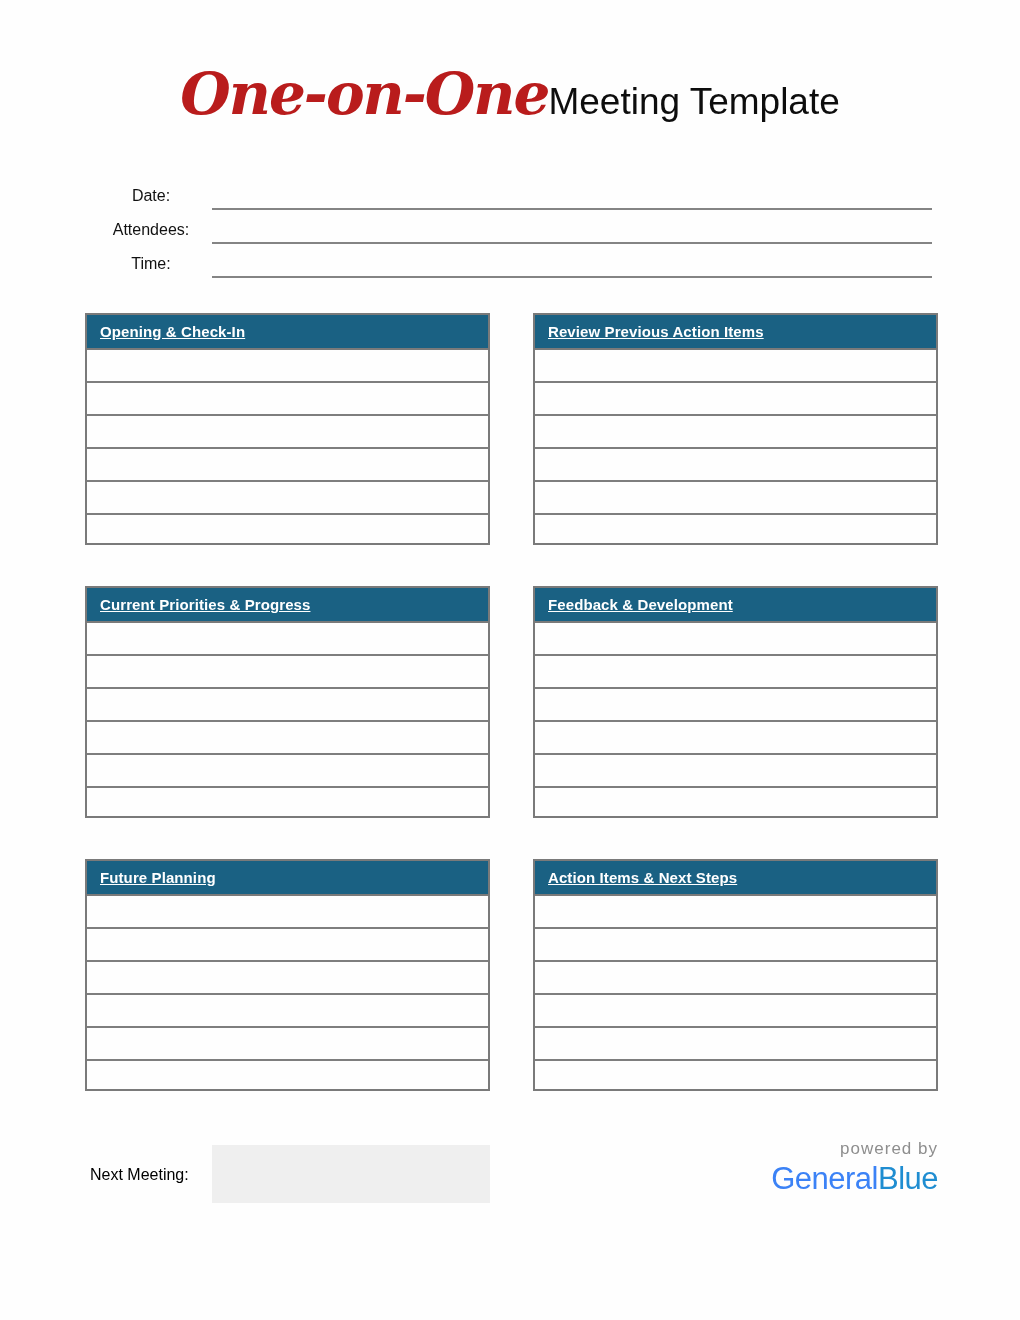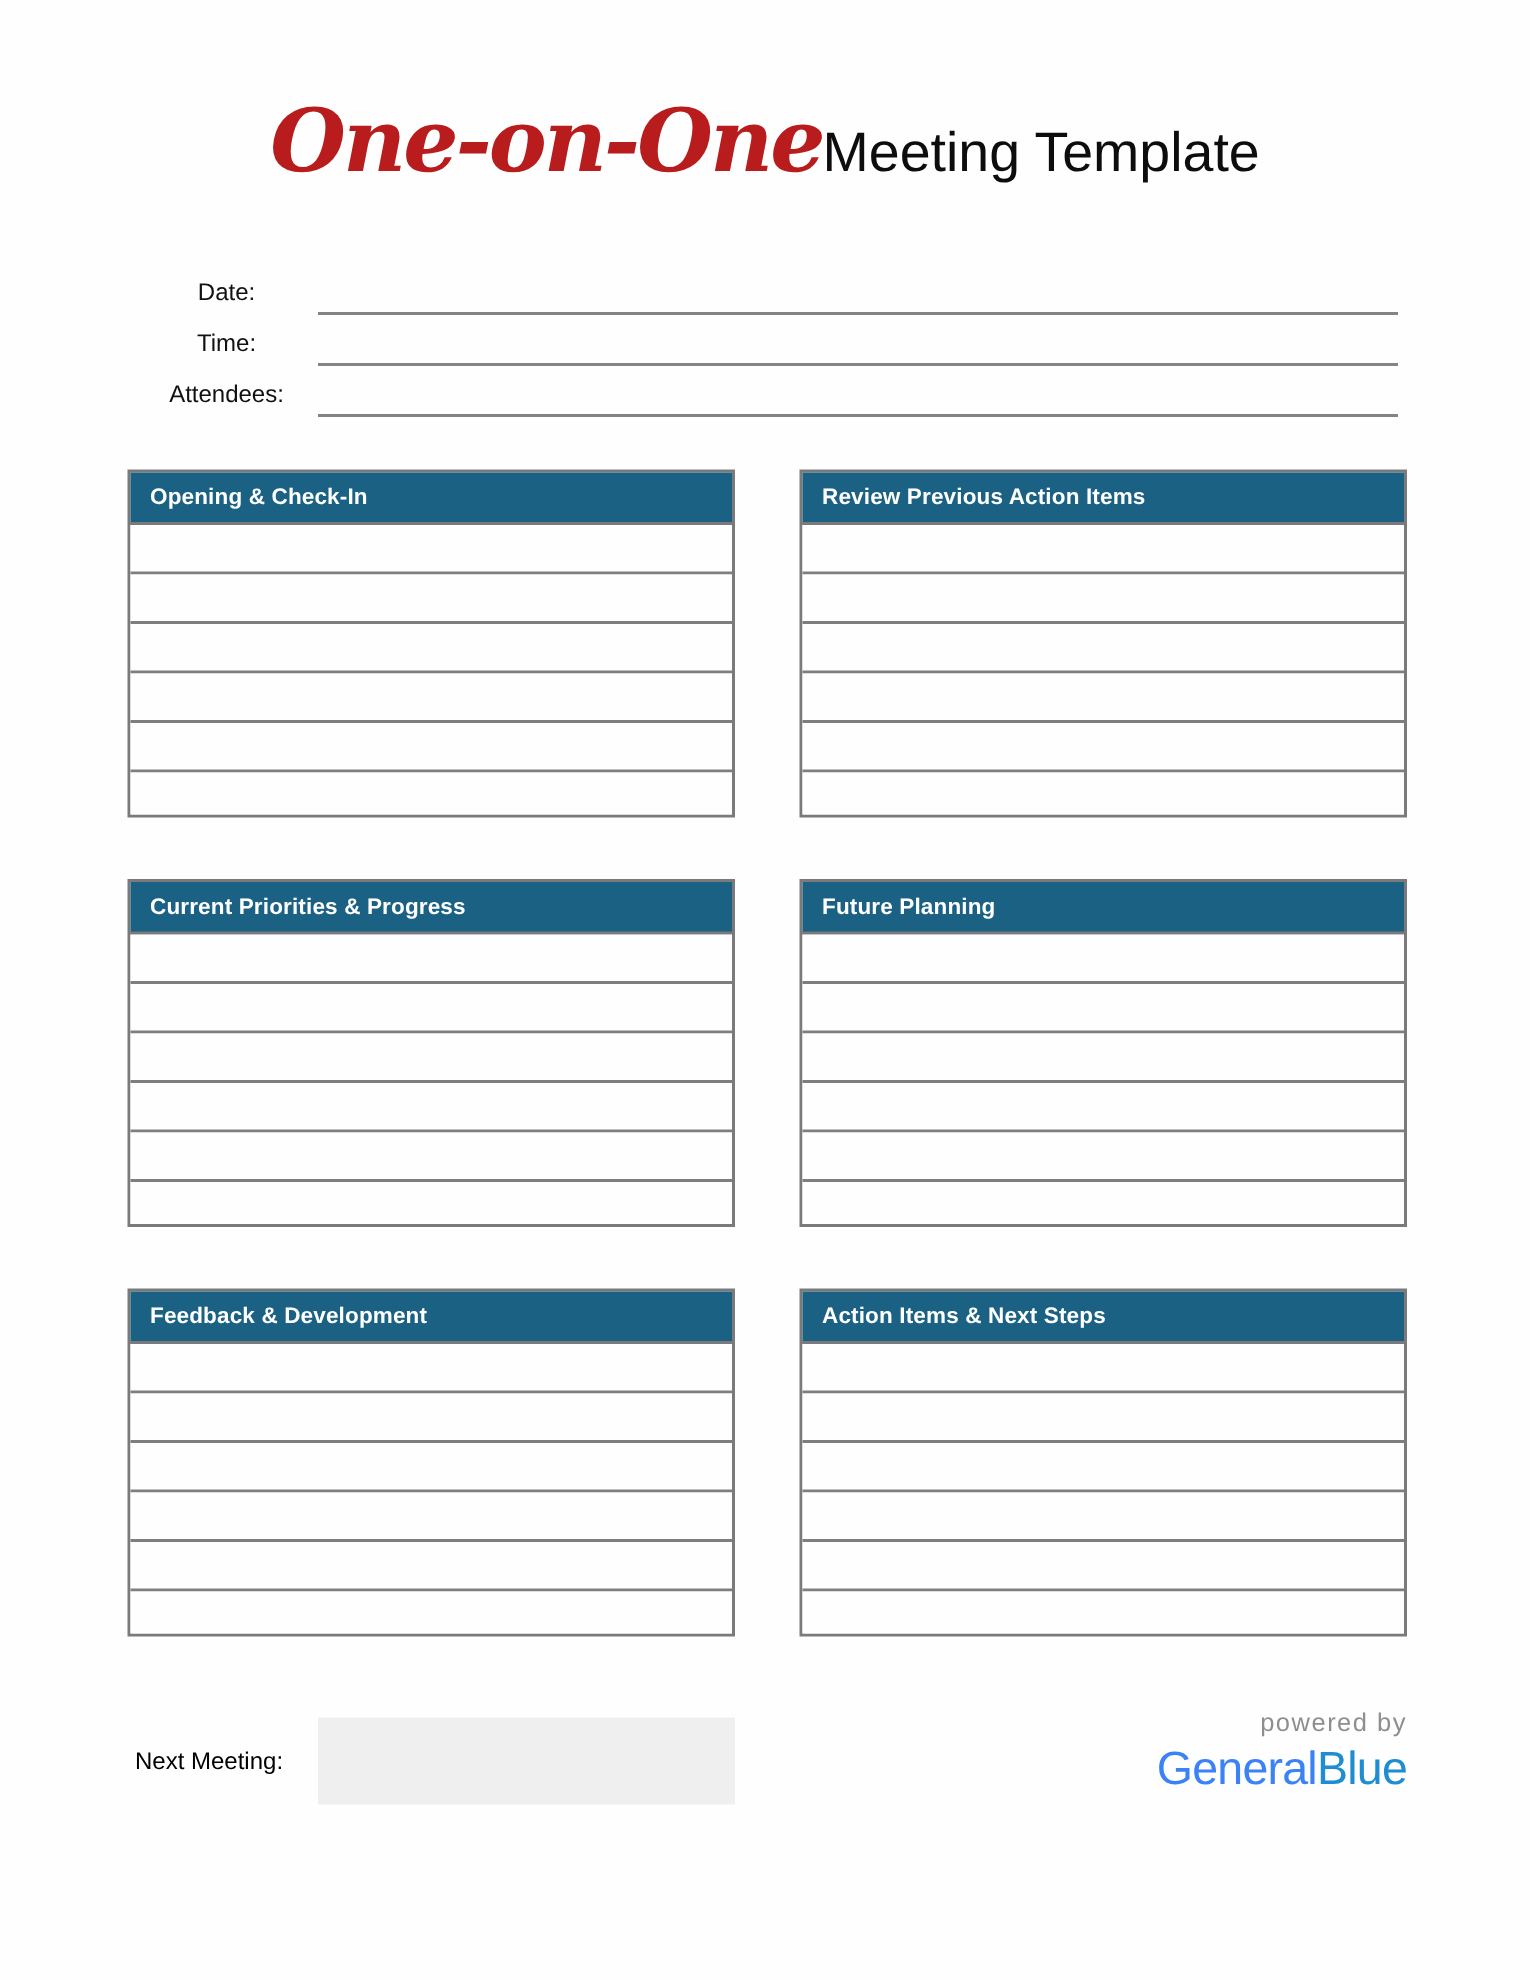--- a/index.html
+++ b/index.html
@@ -35,20 +35,21 @@
     position:absolute; left:85px; top:313px;
     display:grid; grid-template-columns:405px 405px;
     column-gap:43px; row-gap:41px;
   }
   .section { border:2px solid #7a7a7a; background:#fff; box-sizing:border-box; width:405px; }
   .section-header {
     background:#1A6183; border-bottom:2px solid #7a7a7a;
     height:33px; display:flex; align-items:center;
     padding-left:13px; color:#ffffff; font-weight:700; font-size:15px;
     letter-spacing:0.1px;
+    text-decoration:underline;
   }
   .section-row { height:31px; border-bottom:2px solid #7e7e7e; background:#fefefe; }
   .section-row:last-child { border-bottom:none; height:28px; }
 
   
   .next-label { position:absolute; left:90px; top:1166px; font-size:16px; color:#000000; }
   .next-box {
     position:absolute; left:212px; top:1145px; width:278px; height:58px;
     background:#efefef;
   }
@@ -66,25 +67,25 @@
   <div class="title-row">
     <span class="title-script">One-on-One</span><span class="title-rest">Meeting Template</span>
   </div>
 
   <div class="meta">
     <div class="meta-row">
       <span class="meta-label">Date:</span>
       <span class="meta-line"></span>
     </div>
     <div class="meta-row">
-      <span class="meta-label">Time:</span>
+      <span class="meta-label">Attendees:</span>
       <span class="meta-line"></span>
     </div>
     <div class="meta-row">
-      <span class="meta-label">Attendees:</span>
+      <span class="meta-label">Time:</span>
       <span class="meta-line"></span>
     </div>
   </div>
 
   <div class="sections-grid">
 
     <div class="section">
       <div class="section-header">Opening &amp; Check-In</div>
       <div class="section-row"></div>
       <div class="section-row"></div>
@@ -108,31 +109,31 @@
       <div class="section-header">Current Priorities &amp; Progress</div>
       <div class="section-row"></div>
       <div class="section-row"></div>
       <div class="section-row"></div>
       <div class="section-row"></div>
       <div class="section-row"></div>
       <div class="section-row"></div>
     </div>
 
     <div class="section">
-      <div class="section-header">Future Planning</div>
+      <div class="section-header">Feedback &amp; Development</div>
       <div class="section-row"></div>
       <div class="section-row"></div>
       <div class="section-row"></div>
       <div class="section-row"></div>
       <div class="section-row"></div>
       <div class="section-row"></div>
     </div>
 
     <div class="section">
-      <div class="section-header">Feedback &amp; Development</div>
+      <div class="section-header">Future Planning</div>
       <div class="section-row"></div>
       <div class="section-row"></div>
       <div class="section-row"></div>
       <div class="section-row"></div>
       <div class="section-row"></div>
       <div class="section-row"></div>
     </div>
 
     <div class="section">
       <div class="section-header">Action Items &amp; Next Steps</div>

